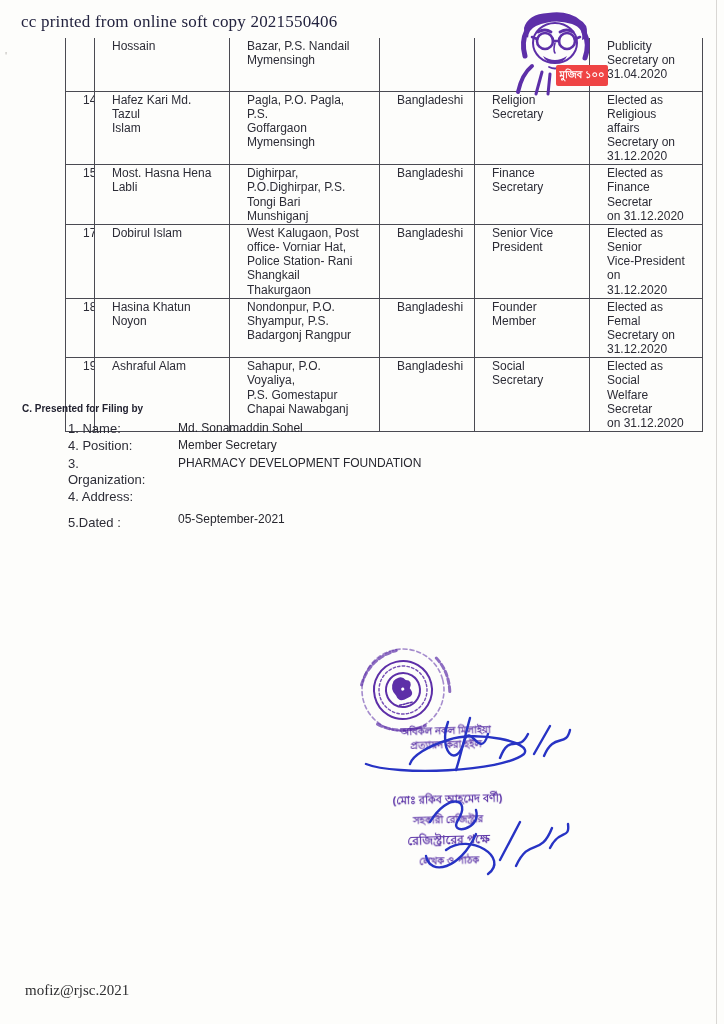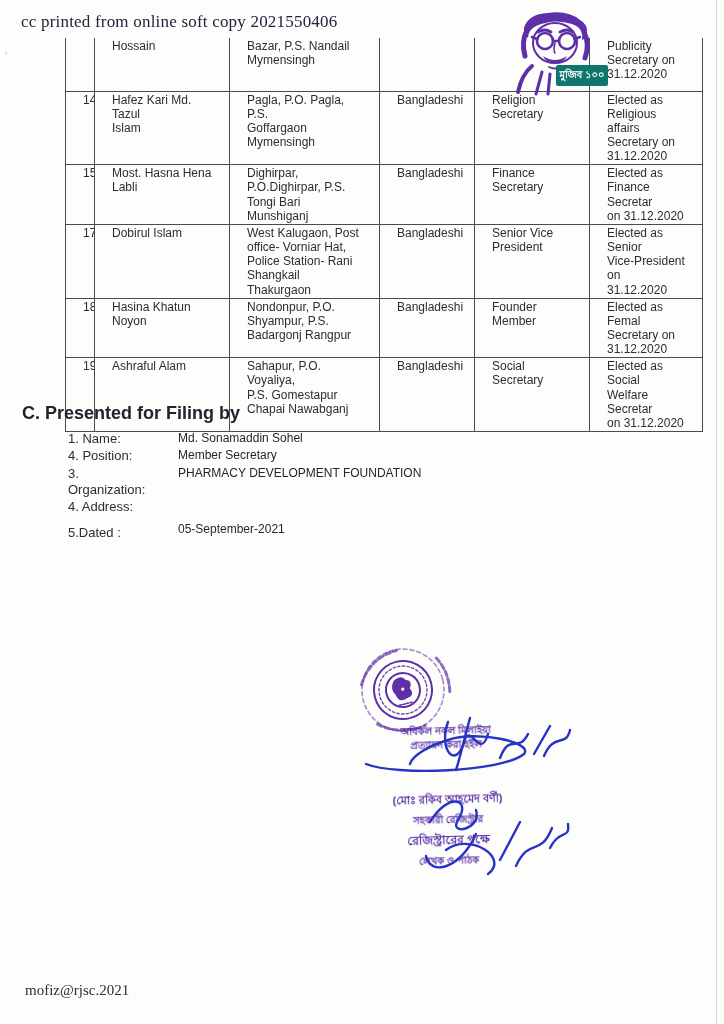--- a/index.html
+++ b/index.html
@@ -45,28 +45,28 @@
   table.member-table tr.r3 { height:43px; }
   table.member-table tr.r4 { height:61px;margin-top:38px; }
   table.member-table tr.r5 { height:44px; }
   table.member-table tr.r6 { height:51px; }
   td.c-no { text-align:left; }
 
   
   .mujib-stamp { position:absolute; left:492px; top:8px; width:132px; height:90px; }
   .mujib-logo-text {
     position:absolute; left:64px; top:57px; width:52px; height:21px;
-    background:#0f766e; color:#ffffff; font-size:10px; font-weight:bold;
+    background:#ef4444; color:#ffffff; font-size:10px; font-weight:bold;
     display:flex; align-items:center; justify-content:center;
     border-radius:2px; overflow:hidden; filter:blur(.3px);
   }
 
   
   .filing-section { position:absolute; left:22px; top:403px; width:640px; }
-  .filing-heading { font-size:18px; font-weight:bold; color:#222230; }
+  .filing-heading { font-size:10px; font-weight:bold; color:#222230; }
   .filing-items { margin-top:7px; margin-left:46px; }
   .filing-item { display:flex; align-items:flex-start; margin-bottom:1px; }
   .filing-label {
     width:110px; flex:0 0 110px; font-size:13px; color:#2c2c36;
     white-space:pre-line; line-height:1.25;
   }
   .filing-value {
     font-size:12px; color:#26262e; white-space:pre-line; line-height:1.3;
   }
   .filing-item.dated { margin-top:10px; }
@@ -111,21 +111,21 @@
       <tbody>
         <tr class="r0">
           <td class="c-no"></td>
           <td>Hossain</td>
           <td>Bazar, P.S. Nandail
 Mymensingh</td>
           <td></td>
           <td></td>
           <td>Publicity
 Secretary on
-31.12.2020</td>
+31.04.2020</td>
         </tr>
         <tr class="r1">
           <td class="c-no">14.</td>
           <td>Hafez Kari Md. Tazul
 Islam</td>
           <td>Pagla, P.O. Pagla, P.S.
 Goffargaon
 Mymensingh</td>
           <td>Bangladeshi</td>
           <td>Religion Secretary</td>

